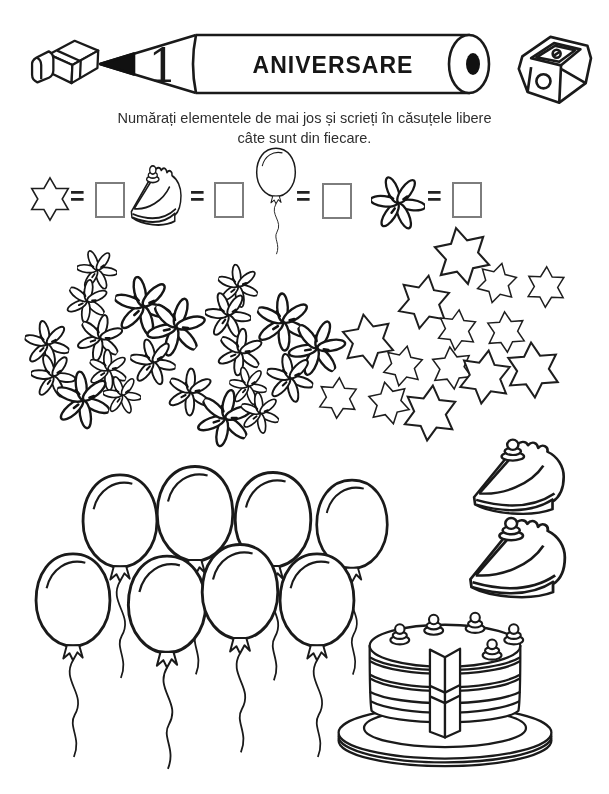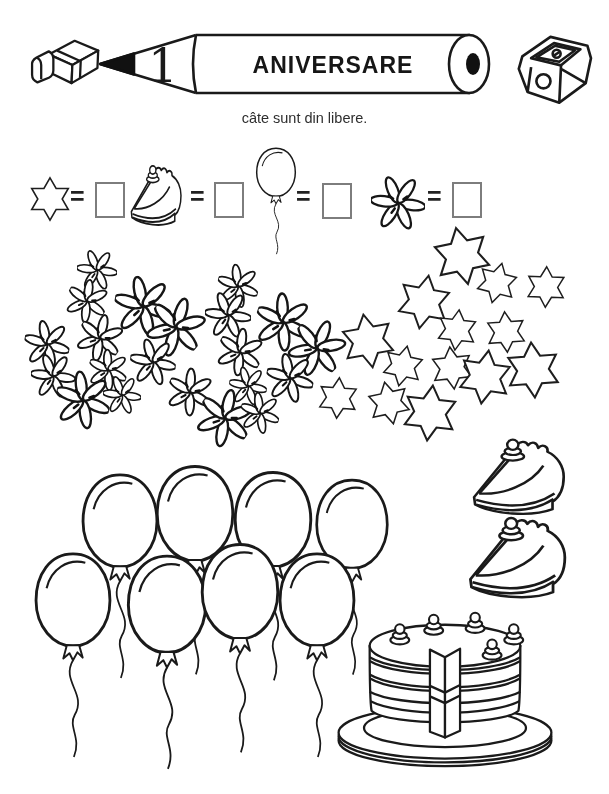--- a/index.html
+++ b/index.html
@@ -187,21 +187,22 @@
         <use href="#balloon" xlink:href="#balloon" width="92" height="221" x="-46" y="-110.5" transform="translate(167,662) rotate(0)"></use>
         <use href="#balloon" xlink:href="#balloon" width="90" height="216" x="-45" y="-108" transform="translate(240,648) rotate(0)"></use>
         <use href="#balloon" xlink:href="#balloon" width="88" height="211" x="-44" y="-105.5" transform="translate(317,655) rotate(0)"></use>
         <use href="#cake-slice" xlink:href="#cake-slice" width="112" height="88" x="-56" y="-44" transform="translate(524,480) rotate(0)"></use>
         <use href="#cake-slice" xlink:href="#cake-slice" width="118" height="94" x="-59" y="-47" transform="translate(523,561) rotate(0)"></use>
         <use href="#big-cake" xlink:href="#big-cake" width="226" height="172" x="-113" y="-86" transform="translate(445,684) rotate(0)"></use>
       </g>
   </svg>
 
   <div class="instructions">
-    <div>câte sunt din libere.</div>
+    <div>Numărați elementele de mai jos și scrieți în căsuțele libere</div>
+    <div>câte sunt din fiecare.</div>
   </div>
 
   <span class="eq" style="left:70px;top:184px">=</span>
   <span class="eq" style="left:190px;top:184px">=</span>
   <span class="eq" style="left:296px;top:184px">=</span>
   <span class="eq" style="left:427px;top:184px">=</span>
 
   <div class="ansbox" style="left:95px;top:182px"></div>
   <div class="ansbox" style="left:214px;top:182px"></div>
   <div class="ansbox" style="left:322px;top:183px"></div>

